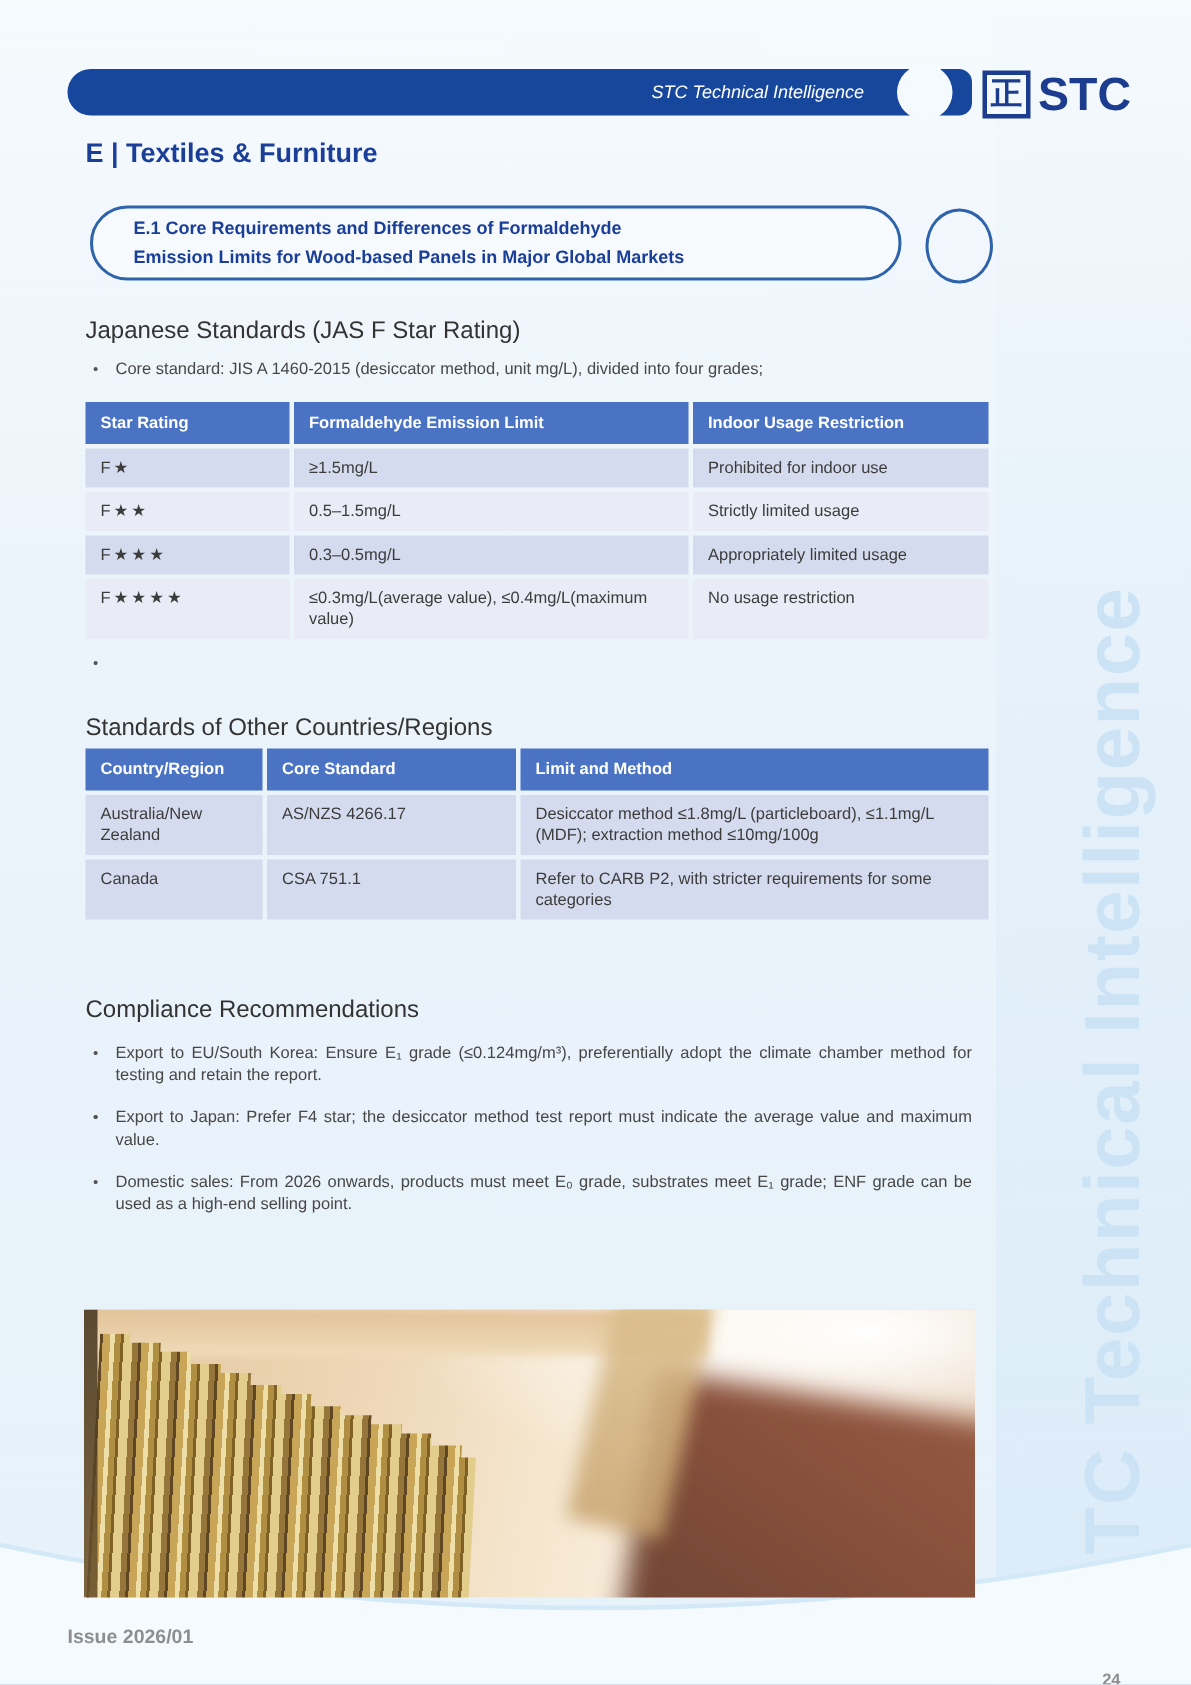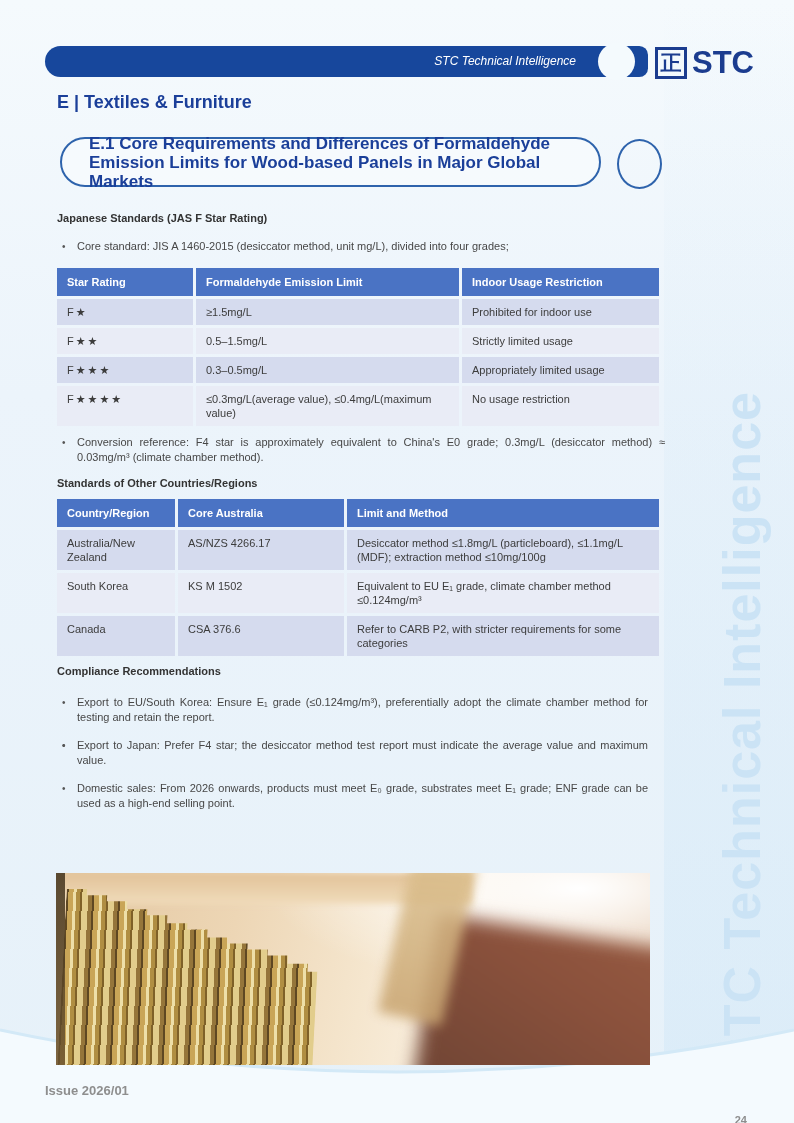--- a/index.html
+++ b/index.html
@@ -23,25 +23,25 @@
     border-radius:50%;background:#F4FAFD;}
   .logo{position:absolute;right:40px;top:45px;display:flex;align-items:center;gap:5px;}
   .logo-box{width:26px;height:26px;border:3px solid #1B3C8F;color:#1B3C8F;
     font-weight:bold;font-size:21px;line-height:26px;text-align:center;}
   .logo-text{color:#1B3C8F;font-weight:bold;font-size:31px;letter-spacing:0;text-align:center;}
   
   .page-title{position:absolute;left:57px;top:92px;font-size:18px;font-weight:bold;color:#1B3F99;}
   .banner{position:absolute;left:60px;top:137px;width:541px;height:50px;box-sizing:border-box;
     border:2px solid #2E63AC;border-radius:26px;display:flex;flex-direction:column;
     justify-content:center;padding-left:27px;background:rgba(255,255,255,.35);}
-  .banner div{font-size:17px;font-weight:bold;color:#1B3F99;line-height:19px;}
+  .banner div{font-size:12px;font-weight:bold;color:#1B3F99;line-height:19px;}
   .banner-circle{position:absolute;left:617px;top:139px;width:41px;height:46px;
     border:2px solid #2E63AC;border-radius:50%;}
   
-  .sec-h{position:absolute;font-size:11px;font-weight:bold;color:#333333;}
+  .sec-h{position:absolute;font-size:16px;font-weight:normal;color:#333333;}
   .bullet{position:relative;padding-left:17px;font-size:11px;color:#474747;line-height:15px;}
   .bullet .dot{position:absolute;left:2px;top:0;font-size:10px;color:#555;}
   .abs{position:absolute;}
   
   table{border-collapse:separate;border-spacing:3px;}
   th{background:#4A73C4;color:#FFFFFF;font-size:11px;font-weight:bold;text-align:left;
     padding:7px 10px;line-height:14px;}
   td{font-size:11px;color:#3C3C3C;padding:6px 10px;line-height:14px;vertical-align:top;}
   tr.odd td{background:#D5DBEE;}
   tr.even td{background:#E9ECF6;}
@@ -139,45 +139,39 @@
     <tr class="even">
       <td class="star-cell">F★★★★</td>
       <td>≤0.3mg/L(average value), ≤0.4mg/L(maximum value)</td>
       <td>No usage restriction</td>
     </tr>
   </tbody>
     </table>
 
   <div class="bullet just abs" style="left:60px;top:435px;width:588px;">
     <span class="dot">•</span>
-    <span>Conversion reference: F4 star is approximately equivalent to China's E0 grade; 0.3mg/L (desiccator method) ≈ 0.03mg/m³ (climate chamber method).</span>
   </div>
 
   <div class="sec-h abs" style="left:57px;top:477px;">Standards of Other Countries/Regions</div>
 
   <table class="t2 abs" style="left:54px;top:496px;">
     <tbody>
         <tr>
       <th class="c1">Country/Region</th>
-      <th class="c2">Core Australia</th>
+      <th class="c2">Core Standard</th>
       <th class="c3">Limit and Method</th>
     </tr>
     <tr class="odd">
       <td>Australia/New Zealand</td>
       <td>AS/NZS 4266.17</td>
       <td>Desiccator method ≤1.8mg/L (particleboard), ≤1.1mg/L (MDF); extraction method ≤10mg/100g</td>
     </tr>
-    <tr class="even">
-      <td>South Korea</td>
-      <td>KS M 1502</td>
-      <td>Equivalent to EU E₁ grade, climate chamber method ≤0.124mg/m³</td>
-    </tr>
     <tr class="odd">
       <td>Canada</td>
-      <td>CSA 376.6</td>
+      <td>CSA 751.1</td>
       <td>Refer to CARB P2, with stricter requirements for some categories</td>
     </tr>
   </tbody>
     </table>
 
   <div class="sec-h abs" style="left:57px;top:665px;">Compliance Recommendations</div>
 
   <div class="comp-list abs" style="left:60px;top:695px;width:588px;">
     <div class="bullet just">
       <span class="dot">•</span>

